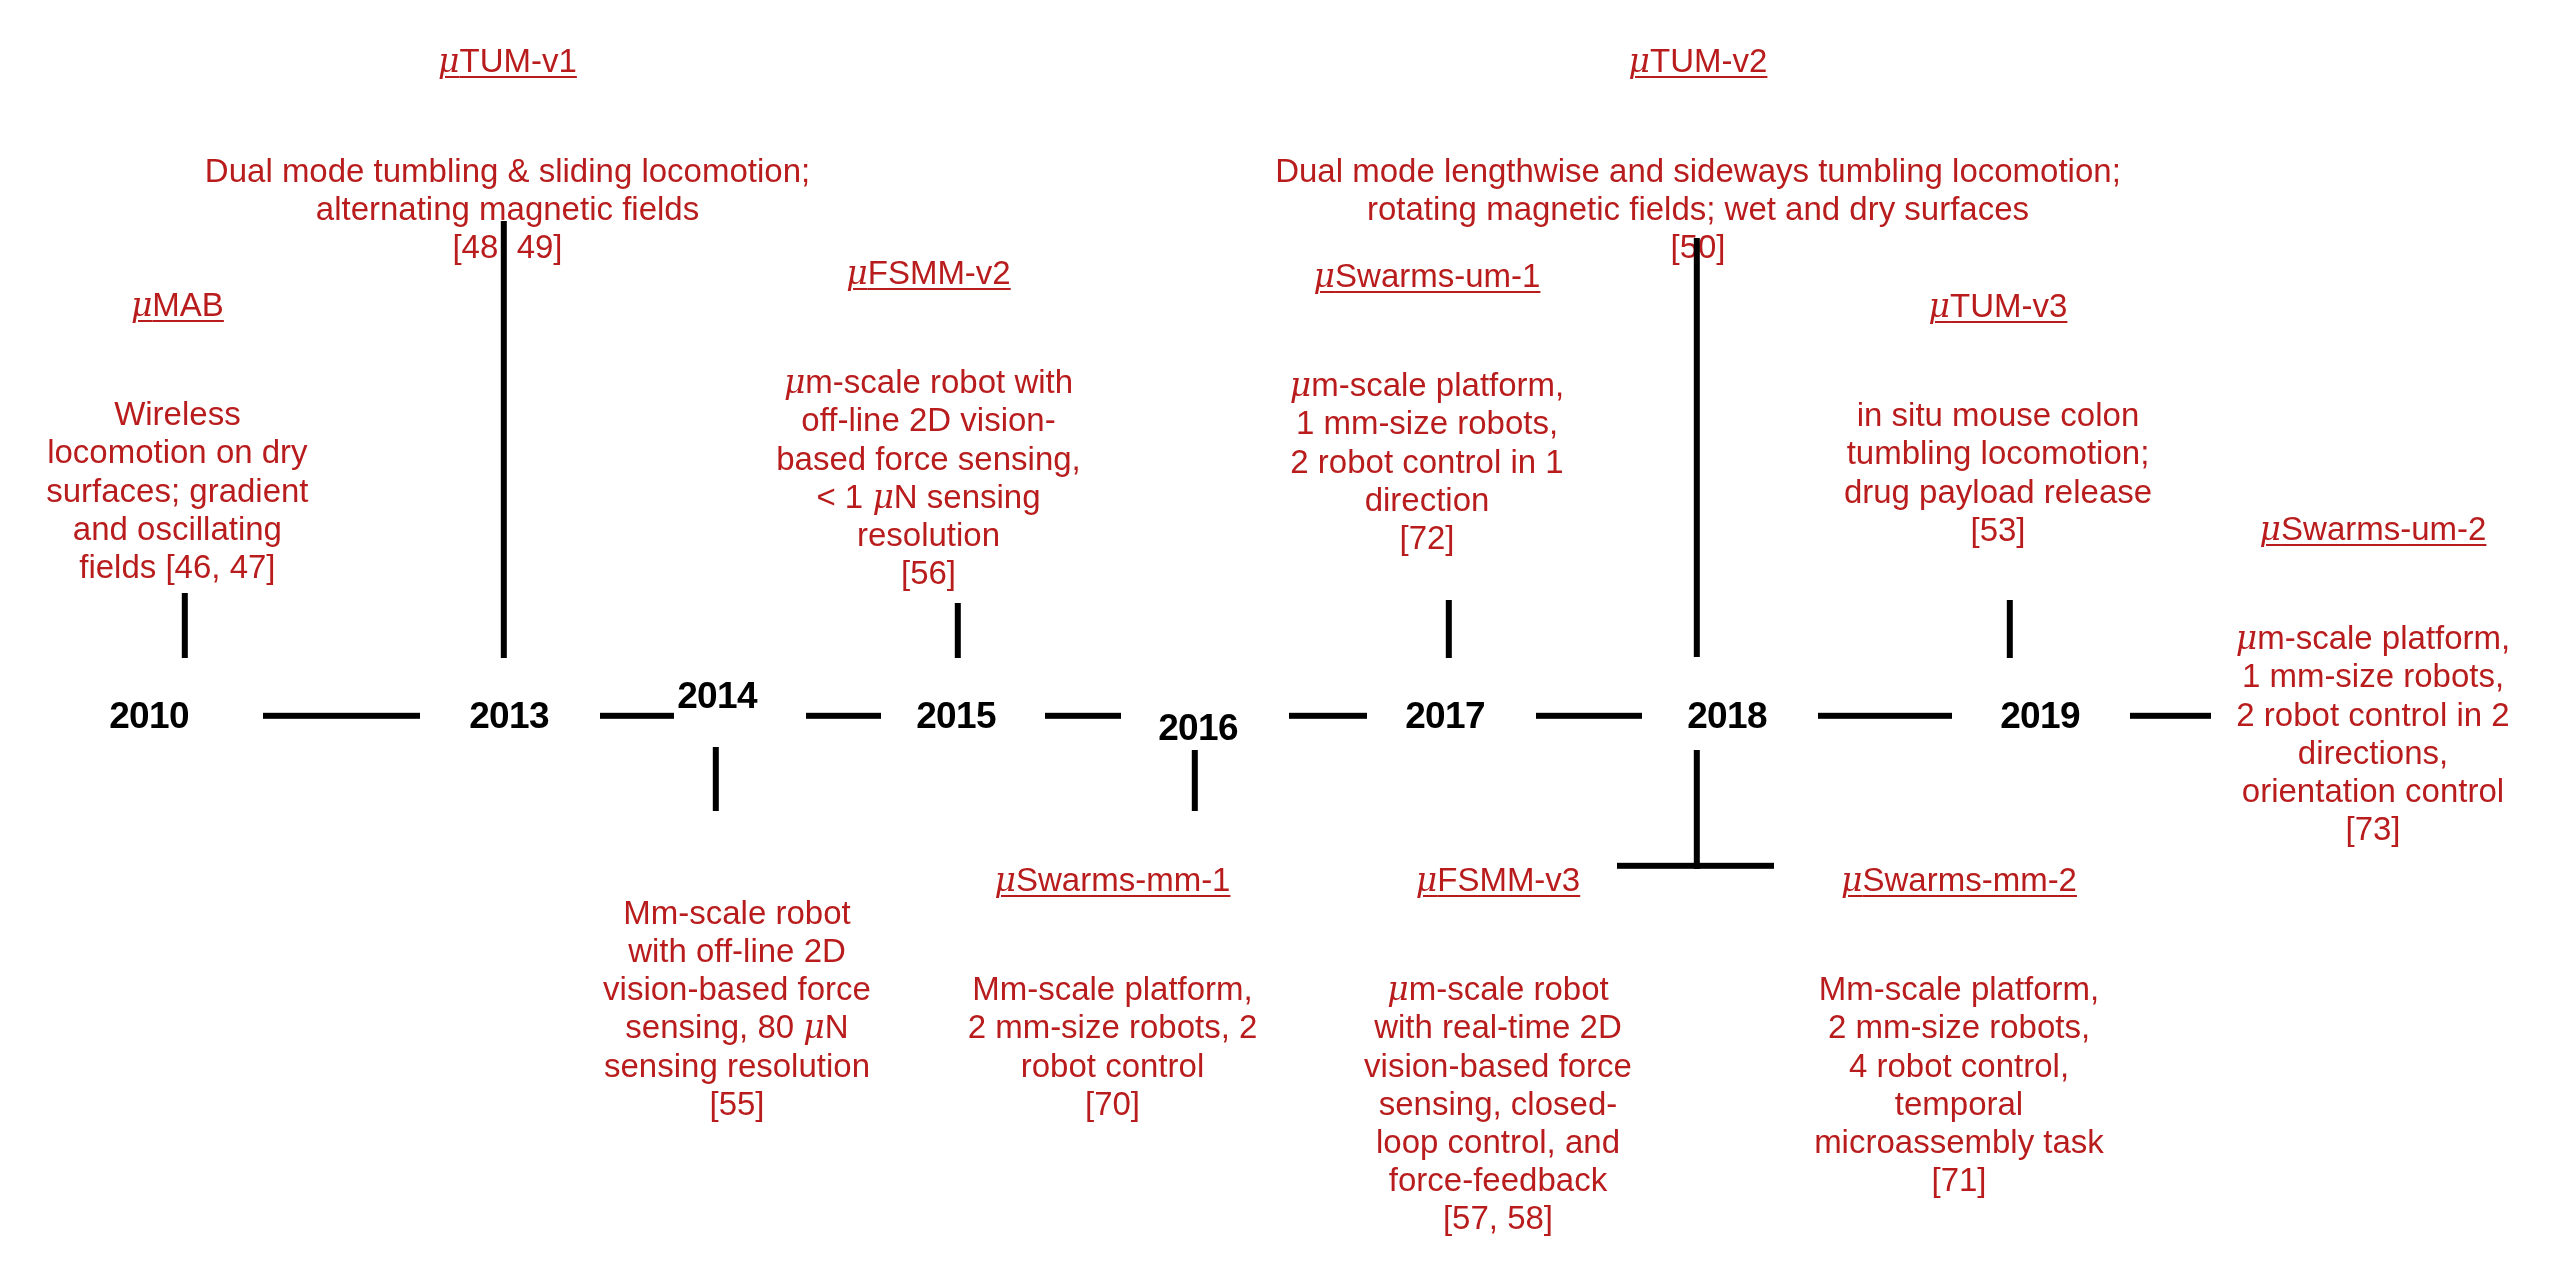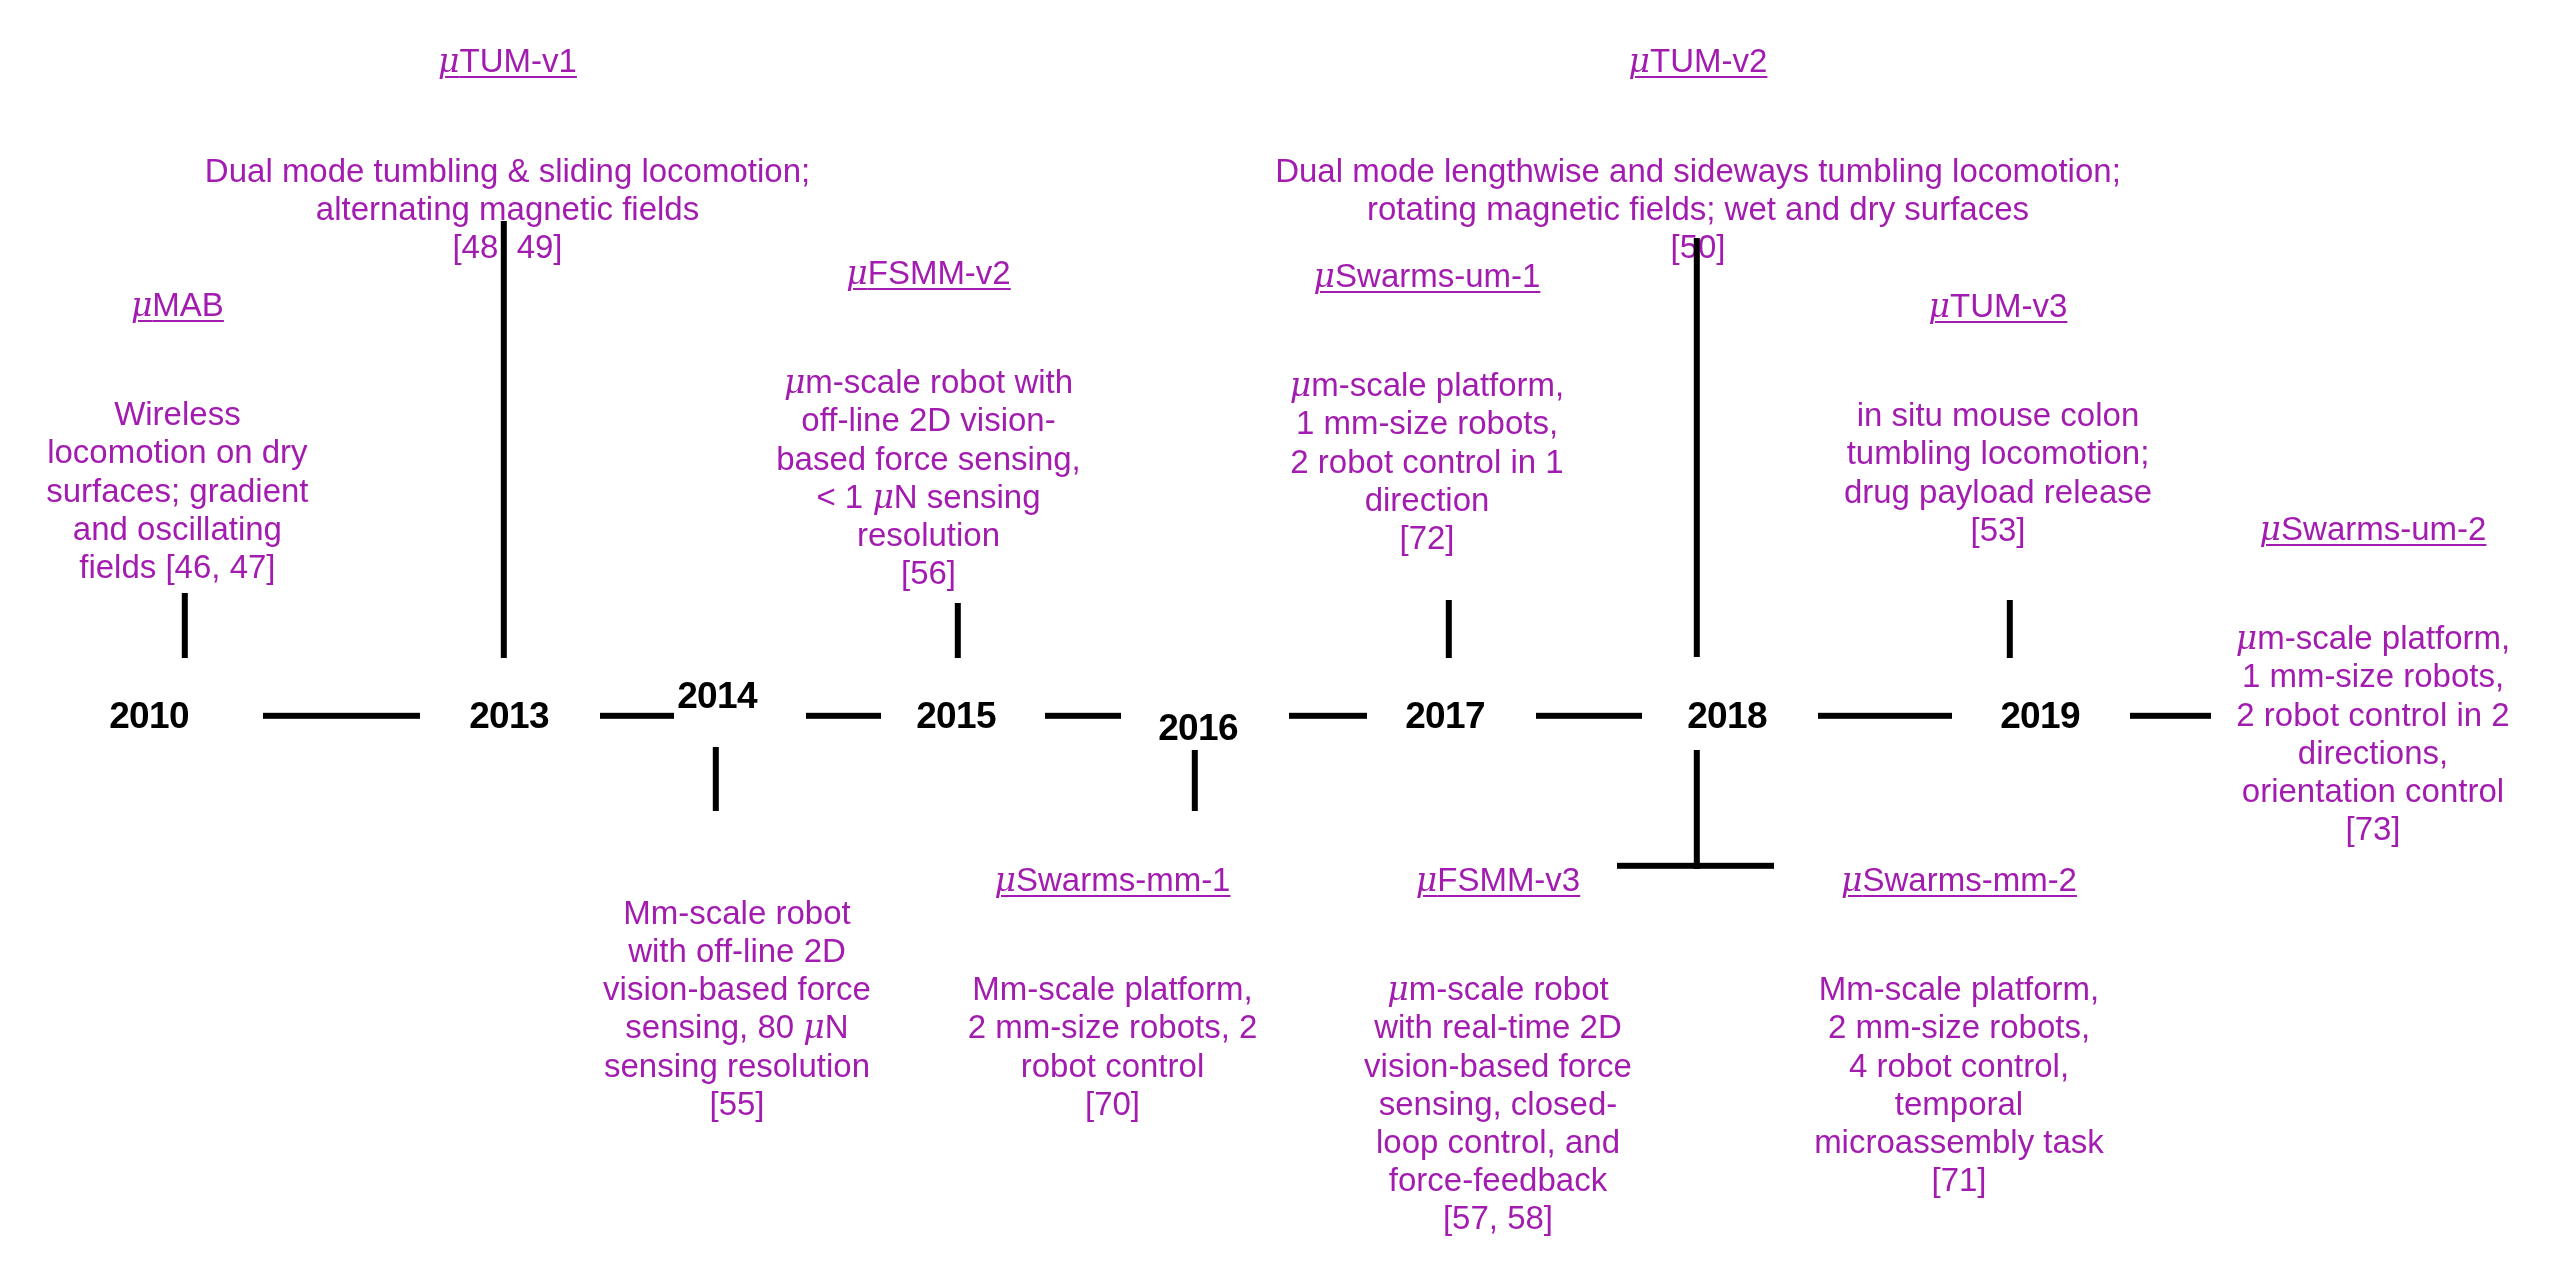--- a/index.html
+++ b/index.html
@@ -1,21 +1,21 @@
 <!DOCTYPE html>
 <html style="font-size:11.3px"><head>
 <meta charset="utf-8">
 <style>
   html,body{margin:0;padding:0;background:#fff;}
   body{width:2576px;height:1286px;position:relative;overflow:hidden;
        font-family:"Liberation Sans", sans-serif;color:#000;}
   #canvas{position:absolute;left:0;top:0;width:2576px;height:1286px;}
 
   .note{position:absolute;text-align:center;line-height:1.155;
-        font-size:33px;font-weight:400;color:#a21caf;white-space:pre-line;}
+        font-size:33px;font-weight:400;color:#b91c1c;white-space:pre-line;}
   .note .ttl{display:block;text-decoration:underline;text-underline-offset:3.5px;
              text-decoration-thickness:2.1px;}
   .note .bdy{display:block;margin-top:33px;}
   .mu{font-family:"DejaVu Serif", serif;font-style:italic;}
 
   
   .axis-year{position:absolute;font-weight:bold;font-size:37px;
              letter-spacing:-0.7px;transform:translate(-50%,-50%);
              font-family:"Liberation Sans", sans-serif;white-space:nowrap;}
   .axis-seg{position:absolute;background:#000;height:6.4px;transform:translateY(-50%);}

